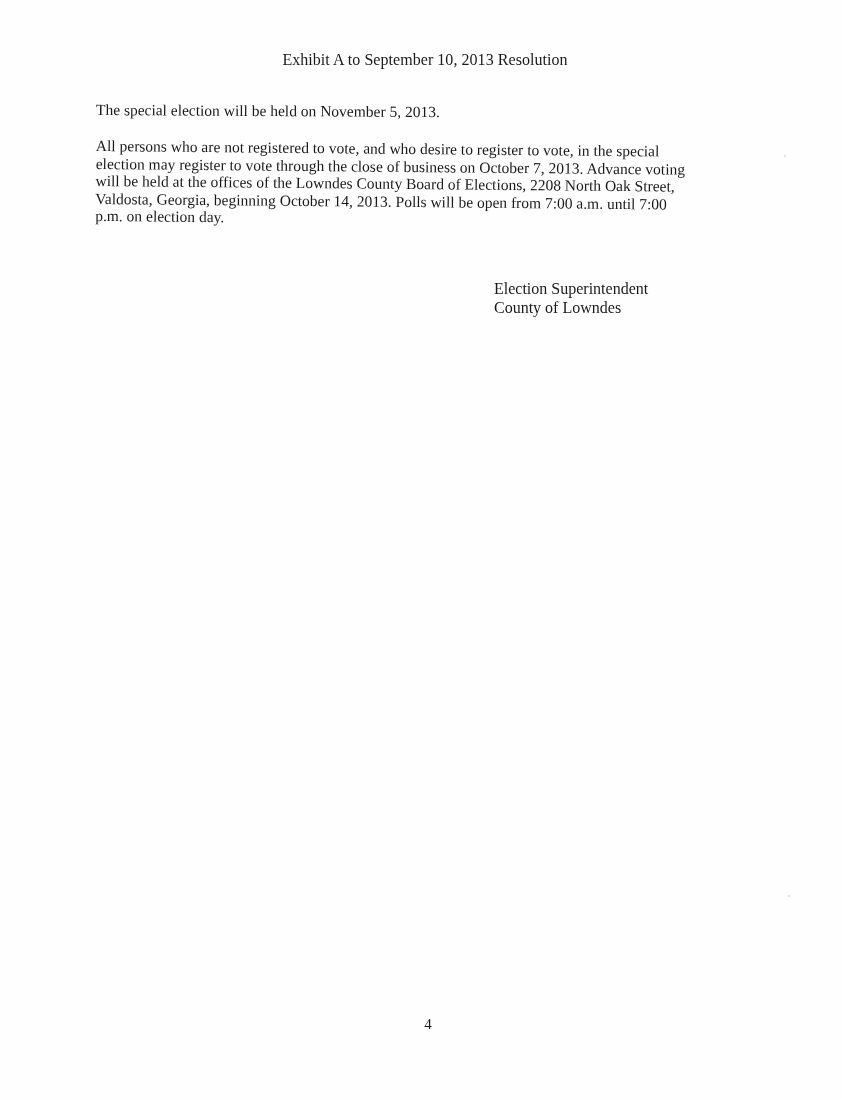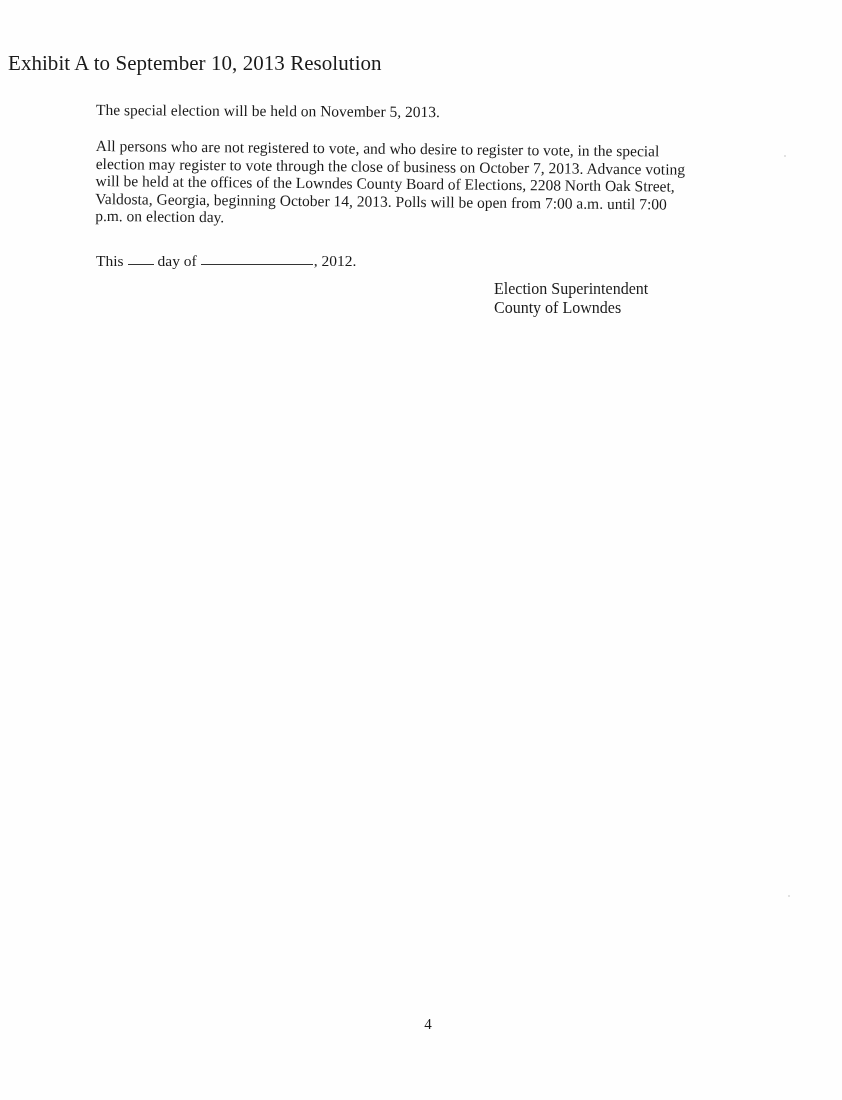--- a/index.html
+++ b/index.html
@@ -21,22 +21,22 @@
       top: 0;
       width: 842px;
       height: 1100px;
       background: #fefefe;
     }
     .title {
       position: absolute;
       left: 0;
       width: 842px;
       top: 51px;
-      text-align: left;
-      font-size: 21px;
+      text-align: center;
+      font-size: 16px;
       letter-spacing: 0.05px;
       padding-left: 8px;
       box-sizing: border-box;
     }
     .para1 {
       position: absolute;
       left: 96px;
       top: 101px;
       font-size: 15.5px;
       transform: rotate(0.35deg);
@@ -109,23 +109,20 @@
   <div class="para1">The special election will be held on November 5, 2013.</div>
 
   <div class="para2">
     <span class="line">All persons who are not registered to vote, and who desire to register to vote, in the special</span>
     <span class="line">election may register to vote through the close of business on October 7, 2013. Advance voting</span>
     <span class="line">will be held at the offices of the Lowndes County Board of Elections, 2208 North Oak Street,</span>
     <span class="line">Valdosta, Georgia, beginning October 14, 2013.  Polls will be open from 7:00 a.m. until 7:00</span>
     <span class="line">p.m. on election day.</span>
   </div>
 
-  <div class="dateline">
-    <span>This</span><span class="blank day"></span><span>day of</span><span class="blank month"></span><span>, 2012.</span>
-  </div>
 
   <div class="signature">
     <div>Election Superintendent</div>
     <div>County of Lowndes</div>
   </div>
 
   <div class="page-number">4</div>
 
   <div class="speck" style="left:784px; top:155px;"></div>
   <div class="speck" style="left:788px; top:895px;"></div>

